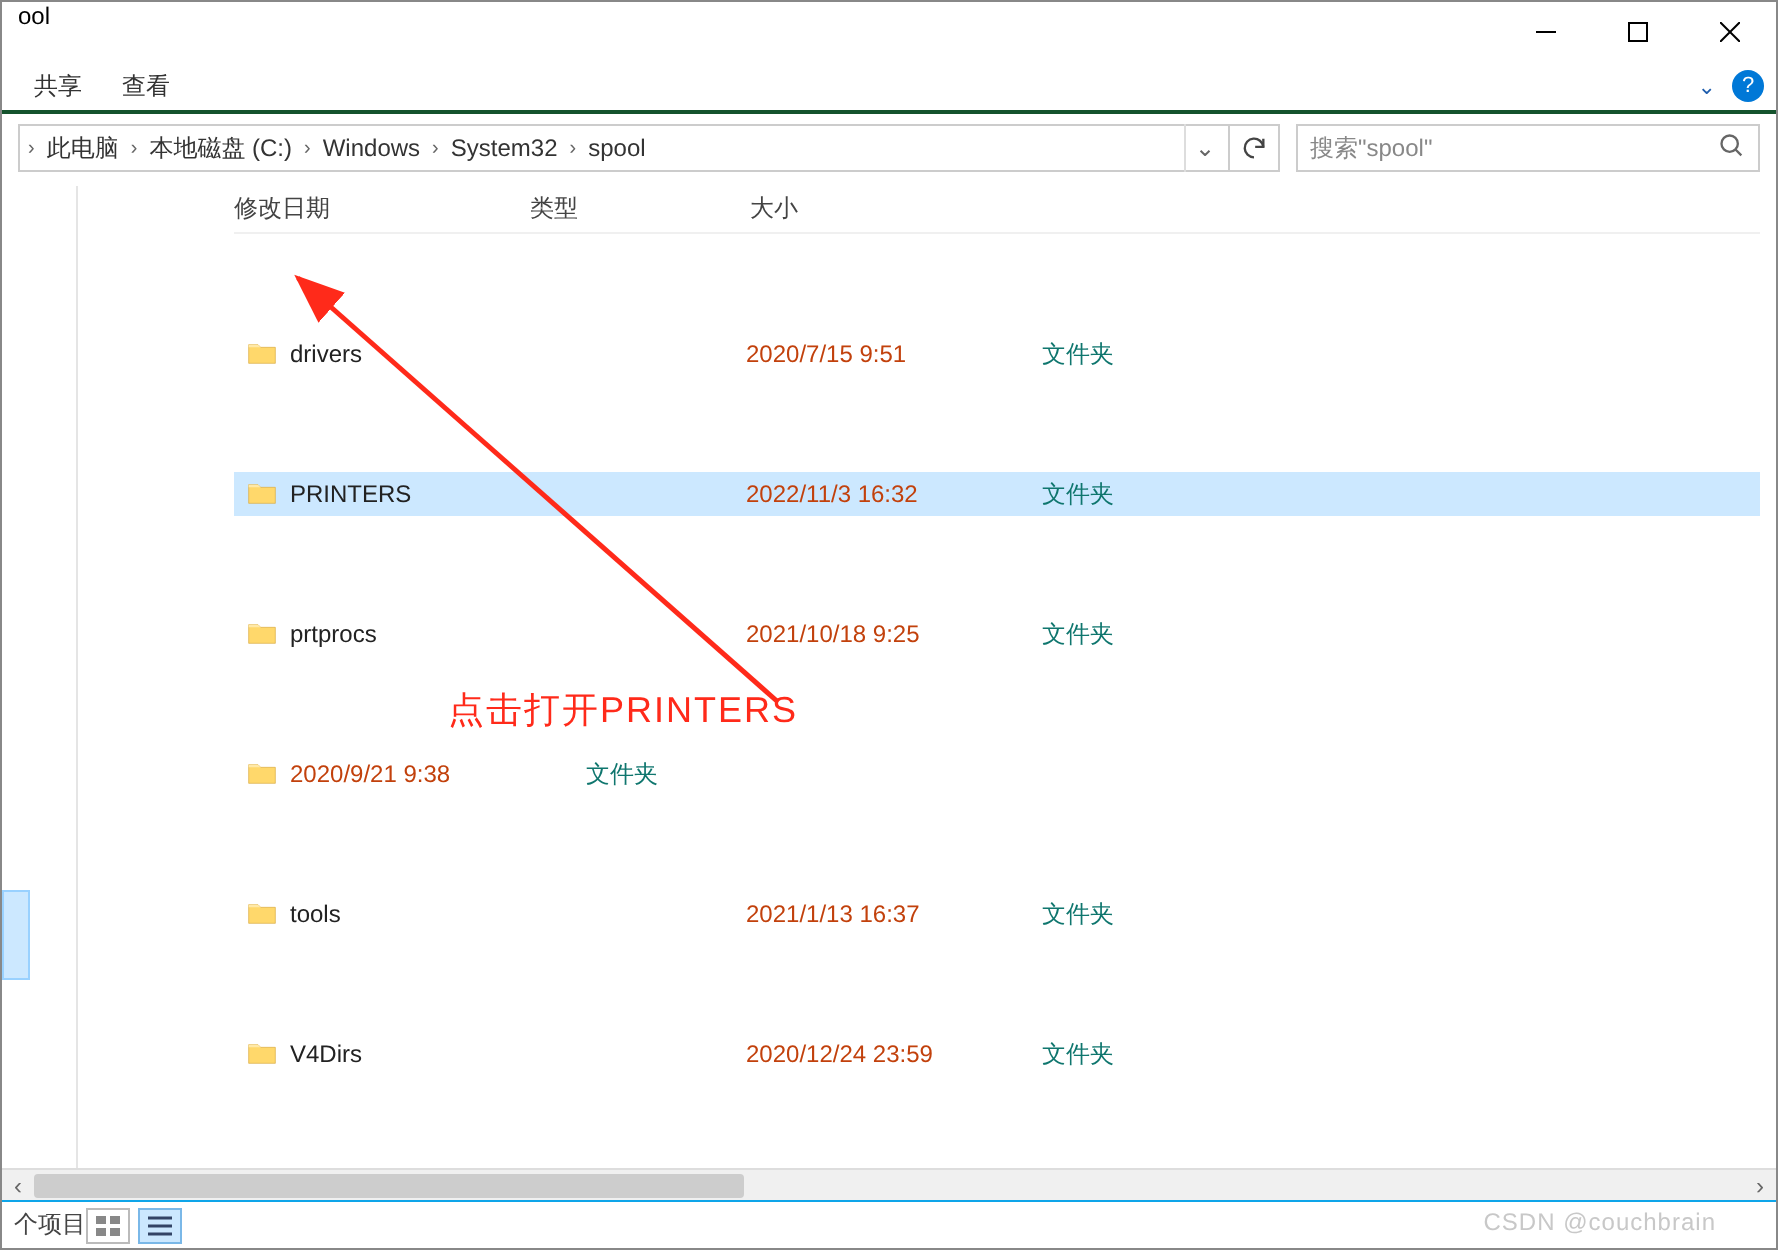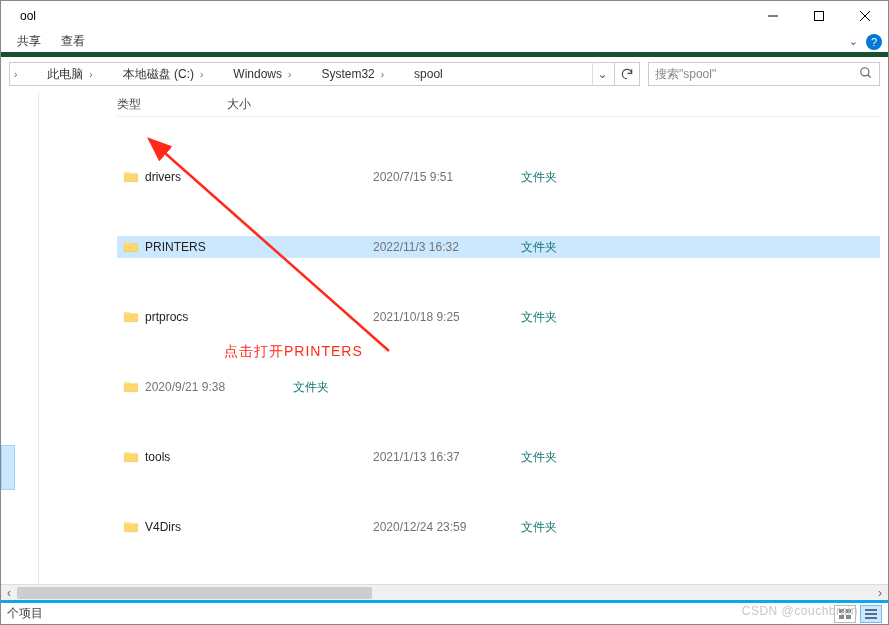--- a/index.html
+++ b/index.html
@@ -13,41 +13,39 @@
       width: 889px;
       height: 625px;
       background: #fff;
       position: relative;
       overflow: hidden;
       border: 1px solid #888;
     }
     .titlebar {
       height: 30px;
       display: flex;
-      align-items: center;
       justify-content: space-between;
       padding-left: 8px;
       background: #fff;
-      margin-left: 11px;
     }
     .win-controls { display: flex; height: 100%; }
     .win-btn {
       width: 46px;
       height: 100%;
       display: flex;
       align-items: center;
       justify-content: center;
       color: #000;
     }
     .win-btn svg { width: 10px; height: 10px; }
     .ribbon {
       height: 26px;
       display: flex;
       align-items: center;
-      border-bottom: 5px solid #14532d;
+      border-bottom: 2px solid #14532d;
       padding-left: 6px;
       position: relative;
     }
     .ribbon-tab { padding: 0 10px; color: #333; }
     .ribbon-right {
       position: absolute;
       right: 6px;
       top: 0;
       height: 100%;
       display: flex;
@@ -72,21 +70,21 @@
     }
     .breadcrumb {
       flex: 1;
       height: 24px;
       border: 1px solid #ccc;
       display: flex;
       align-items: center;
       padding: 0 2px;
       min-width: 0;
     }
-    .bc-seg { padding: 0 4px; color: #333; white-space: nowrap; margin-left: 24px; }
+    .bc-seg { padding: 0 4px; color: #333; white-space: nowrap; }
     .bc-arrow { color: #666; padding: 0 2px; font-size: 10px; }
     .bc-grow { flex: 1; }
     .addr-drop {
       width: 20px; height: 24px;
       display: flex; align-items: center; justify-content: center;
       border-left: 1px solid #ddd;
       color: #666;
     }
     .refresh-btn {
       width: 26px; height: 24px;
@@ -167,43 +165,42 @@
       margin-top: 48px;
     }
     .row.selected { background: #cce8ff; }
     .folder-icon {
       width: 16px; height: 16px;
       margin-right: 6px;
       flex-shrink: 0;
     }
     .folder-icon svg { width: 16px; height: 16px; }
     .cell-name { width: 228px; color: #222; }
-    .cell-date { width: 148px; color: #737373; }
+    .cell-date { width: 148px; color: #c2410c; }
     .cell-type { width: 110px; color: #0f766e; }
     .cell-size { width: 90px; color: #555; }
     .annotation-arrow {
       position: absolute;
       pointer-events: none;
     }
     .annotation-text {
       position: absolute;
       color: #ff2a1a;
-      font-size: 14px;
+      font-size: 18px;
       letter-spacing: 1px;
     }
     .statusbar {
       position: absolute;
       bottom: 0;
       left: 0;
       right: 0;
       height: 24px;
-      border-top: 3px solid #0ea5e9;
-      display: flex;
-      align-items: center;
-      justify-content: space-between;
+      border-top: 1px solid #0ea5e9;
+      display: flex;
+      align-items: center;
       padding: 0 6px;
       font-size: 12px;
       color: #444;
       background: #fff;
     }
     .view-icons { display: flex; gap: 4px; }
     .view-icon {
       width: 22px; height: 18px;
       border: 1px solid #bbb;
       display: flex; align-items: center; justify-content: center;
@@ -302,20 +299,21 @@
     </span>
   </div>
 </div>
 
 <div class="content">
   <div class="sidebar">
     <div class="sidebar-bluebox"></div>
   </div>
   <div class="main">
     <div class="list-headers">
+      <div class="col-date">修改日期</div>
       <div class="col-type">类型</div>
       <div class="col-size">大小</div>
     </div>
     <div class="rows" id="rows-container">
         <div class="row">
           <span class="folder-icon"><svg viewBox="0 0 24 24">
               <path fill="#ffd86b" stroke="#d9a93e" stroke-width="0.5" d="M2 5h7l2 2h11v12H2z"></path>
               <path fill="#ffe9a8" d="M2 5h7l2 2H2z"></path>
             </svg></span>
           <span class="cell-name">drivers</span>

